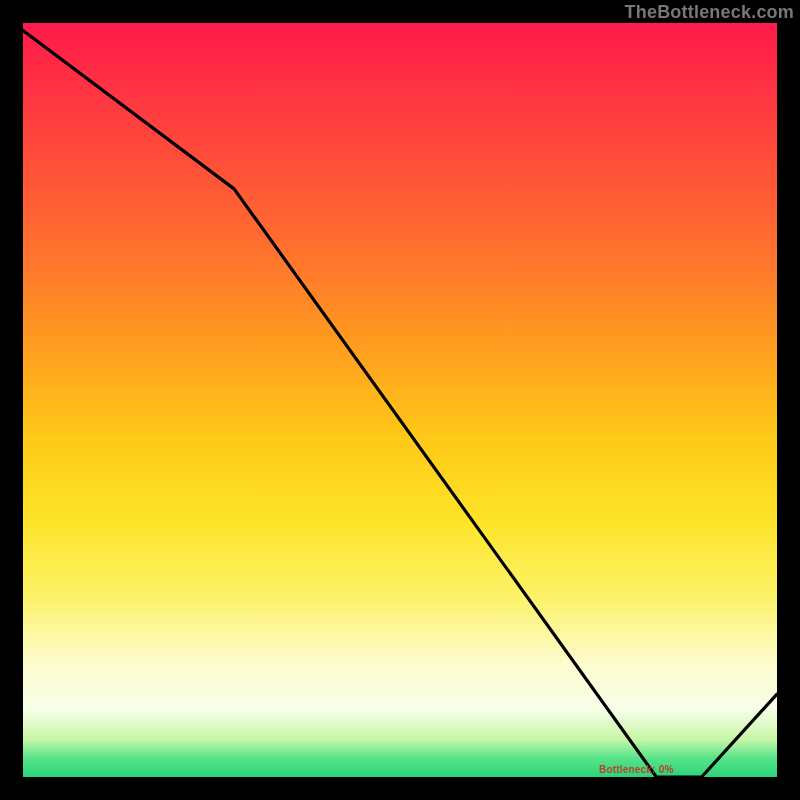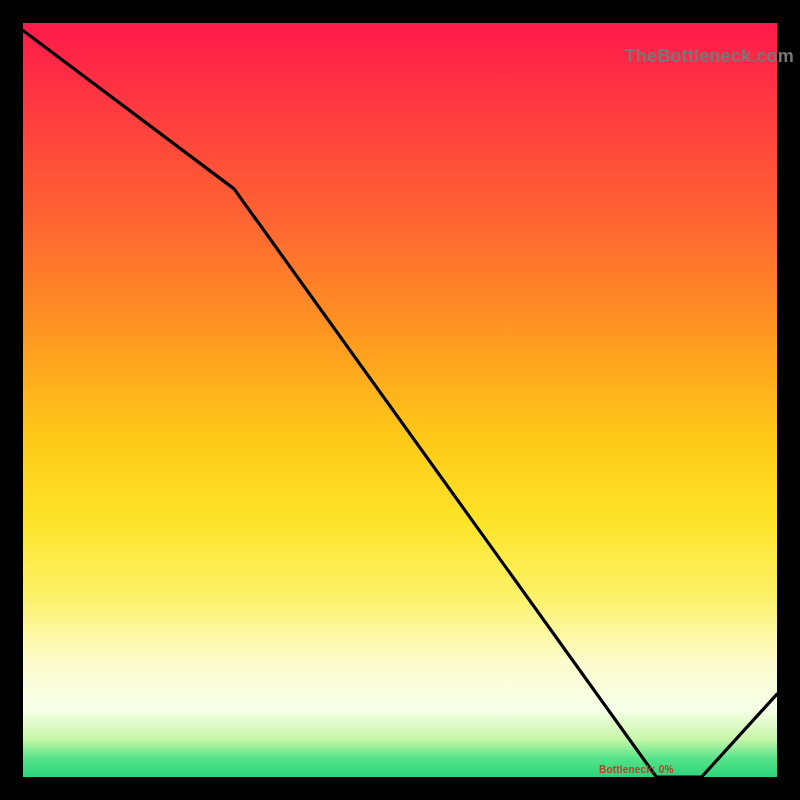--- a/index.html
+++ b/index.html
@@ -43,21 +43,20 @@
   }
   .watermark {
     position: absolute;
     top: 2px;
     right: 6px;
     color: #777;
     font-size: 18px;
     font-weight: 600;
     letter-spacing: 0.2px;
     user-select: none;
-    margin-top: 44px;
   }
   .bottom-label {
     position: absolute;
     color: #c23b2b;
     font-size: 10px;
     font-weight: 700;
     letter-spacing: 0.2px;
     white-space: nowrap;
   }
   svg.lines {

